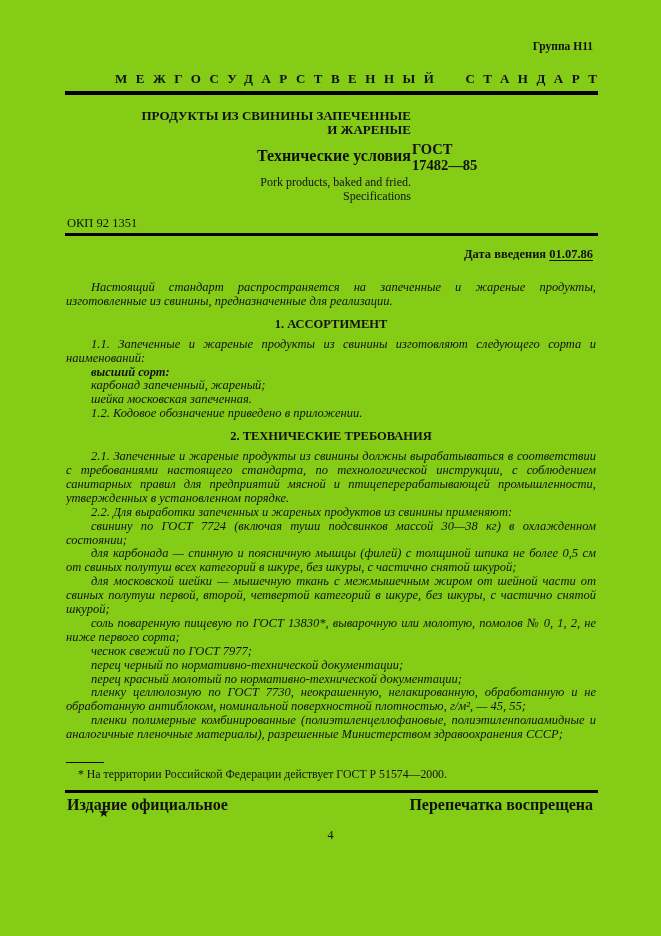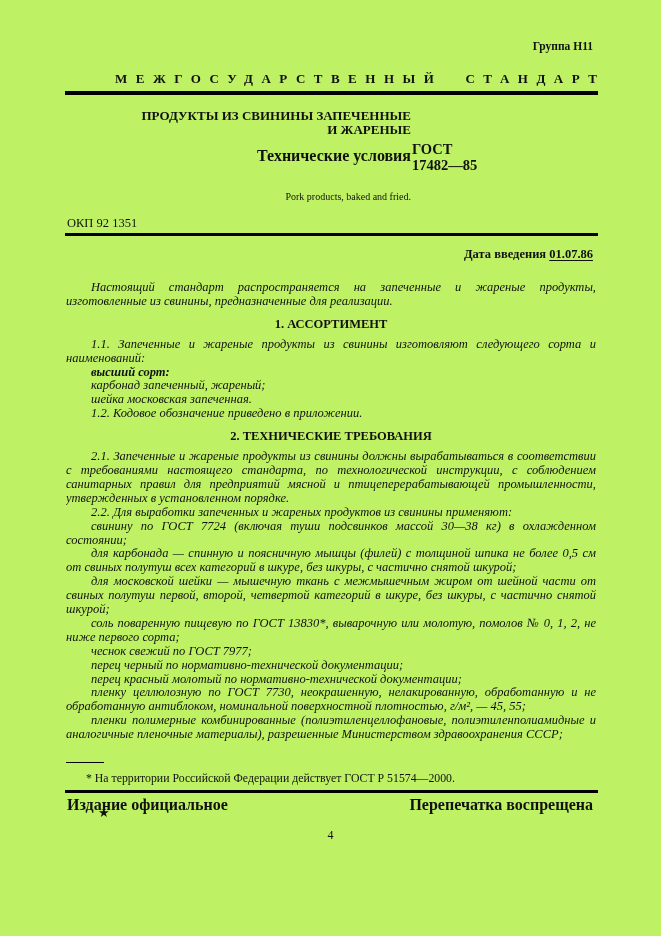--- a/index.html
+++ b/index.html
@@ -1,38 +1,38 @@
 <!DOCTYPE html>
 <html><head>
 <meta charset="utf-8">
 <style>
   html, body { margin: 0; padding: 0; overflow: hidden; }
   body {
     width: 661px; height: 936px; background: #ffffff;
     font-family: "Liberation Serif", "DejaVu Serif", serif;
     color: #111; position: relative;
   }
-  .page { position: absolute; inset: 0; background: #bef264; }
+  .page { position: absolute; inset: 0; background: #84cc16; }
 
   .group-label {
     position: absolute; top: 40px; right: 68px;
     font-size: 11.5px; font-weight: bold;
   }
   .std-line {
     position: absolute; top: 71px; left: 67px; right: 64px;
     display: flex; justify-content: space-between;
     font-size: 13px; font-weight: bold; white-space: nowrap; margin-left: 48px;
   }
   .std-line span { letter-spacing: 8.5px; margin-right: -8.5px; }
   .rule-top { position: absolute; top: 91px; left: 65px; right: 63px; height: 4px; background: #000; }
 
   .title-block { position: absolute; top: 109px; left: 66px; width: 345px; text-align: right; }
   .title-ru { font-size: 13px; font-weight: bold; line-height: 14px; }
   .subtitle-ru { font-size: 16px; font-weight: bold; margin-top: 10px; }
-  .title-en { font-size: 10px; line-height: 13.5px; margin-top: 25px; }
+  .title-en { font-size: 12px; line-height: 13.5px; margin-top: 11px; }
 
   .gost-block {
     position: absolute; top: 141px; left: 412px; width: 112px;
     font-size: 14.5px; font-weight: bold; line-height: 16px;
   }
 
   .okp { position: absolute; top: 216px; left: 67px; font-size: 12.5px; }
   .rule-mid { position: absolute; top: 233px; left: 65px; right: 63px; height: 2.5px; background: #000; }
 
   .date-line { position: absolute; top: 247px; right: 68px; font-size: 12.5px; font-weight: bold; }
@@ -42,21 +42,21 @@
     position: absolute; top: 281px; left: 66px; width: 530px; height: 486px;
     overflow: hidden; font-size: 12.5px; line-height: 13.9px; text-align: justify;
   }
   .doc-body p { margin: 0; }
   .para { text-indent: 25px; font-style: italic; }
   .bold-line { font-weight: bold; }
   .heading { text-align: center; font-weight: bold; text-indent: 0; margin: 9px 0 6px !important; }
 
   .footnote-block { position: absolute; top: 762px; left: 66px; width: 530px; font-size: 11.8px; }
   .footnote-rule { width: 38px; height: 1px; background: #000; margin-bottom: 4px; }
-  .footnote-text { text-indent: 12px; margin: 8px; }
+  .footnote-text { text-indent: 12px; margin: 0; }
 
   .rule-footer { position: absolute; top: 790px; left: 65px; right: 63px; height: 2.5px; background: #000; }
   .footer-line {
     position: absolute; top: 796px; left: 67px; right: 68px;
     display: flex; justify-content: space-between;
     font-size: 16px; font-weight: bold;
   }
   .footer-star { position: absolute; top: 805px; left: 98px; font-size: 13px; }
   .page-num { position: absolute; top: 828px; left: 0; width: 100%; text-align: center; font-size: 12px; }
 </style>
@@ -74,20 +74,21 @@
   <div class="rule-top"></div>
 
   <div class="title-block">
     <div class="title-ru">
       <div>ПРОДУКТЫ ИЗ СВИНИНЫ ЗАПЕЧЕННЫЕ</div>
       <div>И ЖАРЕНЫЕ</div>
     </div>
     <div class="subtitle-ru">Технические условия</div>
     <div class="title-en">
       <div>Pork products, baked and fried.</div>
+      <div>Specifications</div>
     </div>
   </div>
 
   <div class="gost-block">
     <div>ГОСТ</div>
     <div>17482—85</div>
   </div>
 
   <div class="okp">ОКП 92 1351</div>
   <div class="rule-mid"></div>

